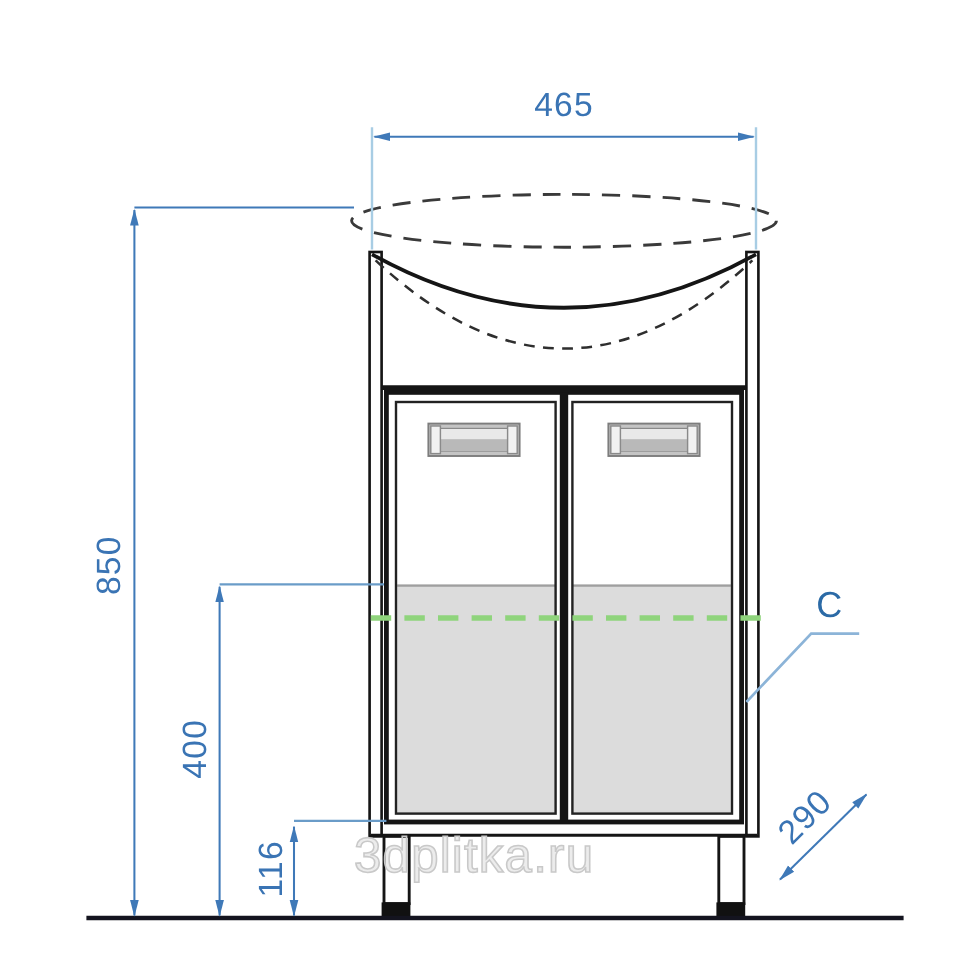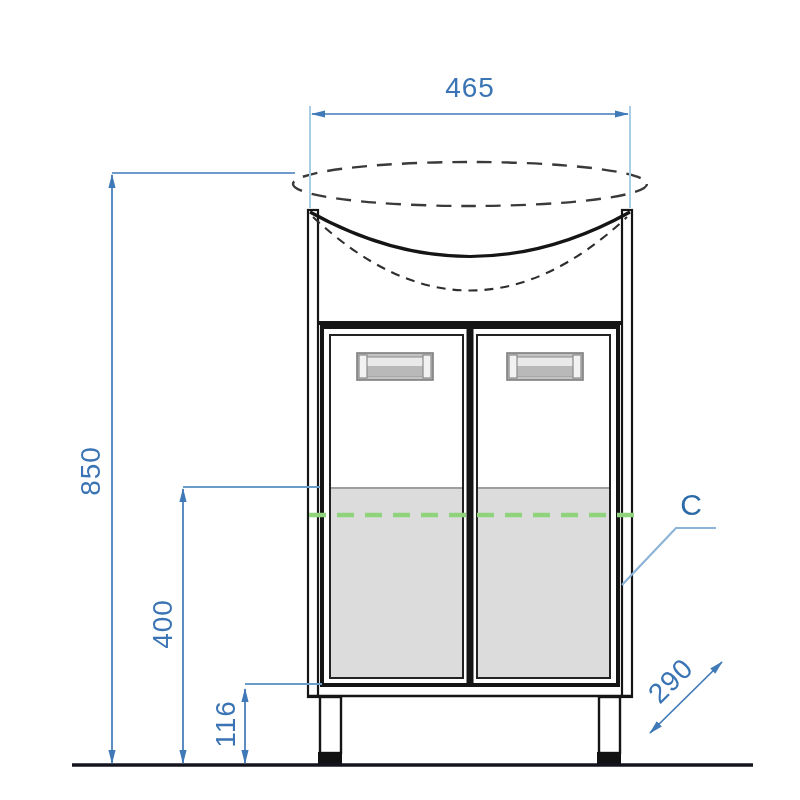--- a/index.html
+++ b/index.html
@@ -114,13 +114,14 @@
   <div class="dim-label vert" style="left:91px;top:427px;">850</div>
 
   <div class="dim-label vert" style="left:163px;top:580px;">400</div>
 
   <div class="dim-label vert" style="left:226px;top:680px;">116</div>
 
   <div class="dim-label diag" style="left:671px;top:637px;">290</div>
 
   <div class="section-label" style="left:691px;top:461px;">C</div>
 
+  <div class="watermark">3dplitka.ru</div>
 </div>
 
 </body></html>

